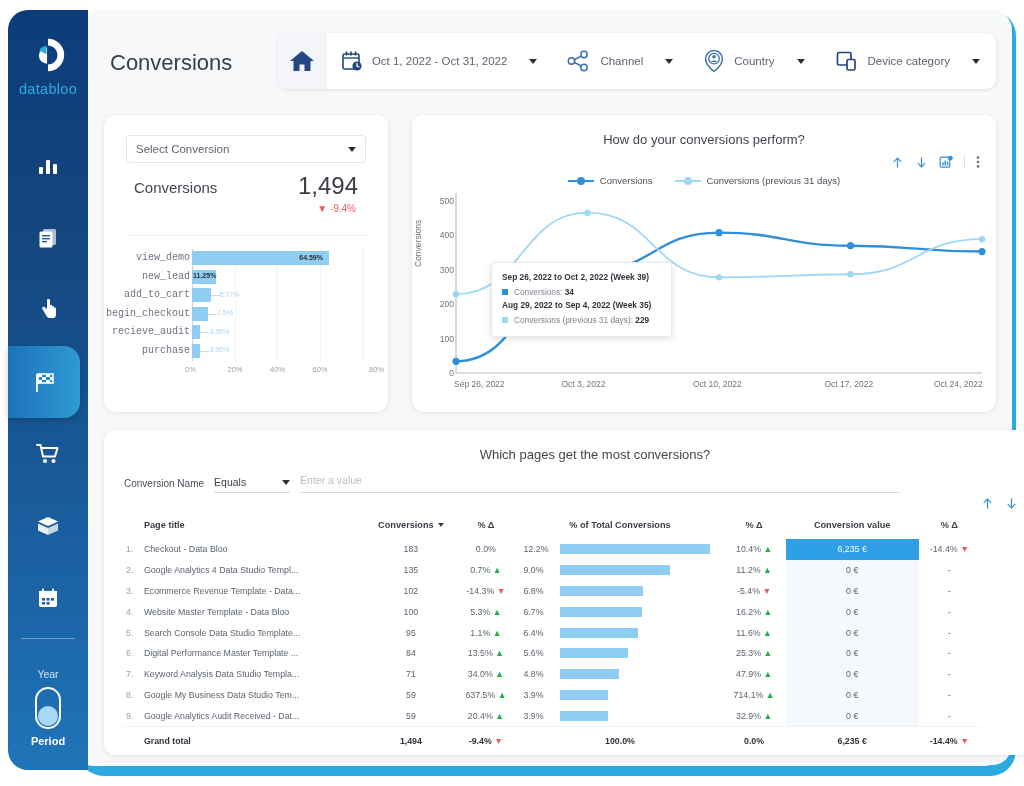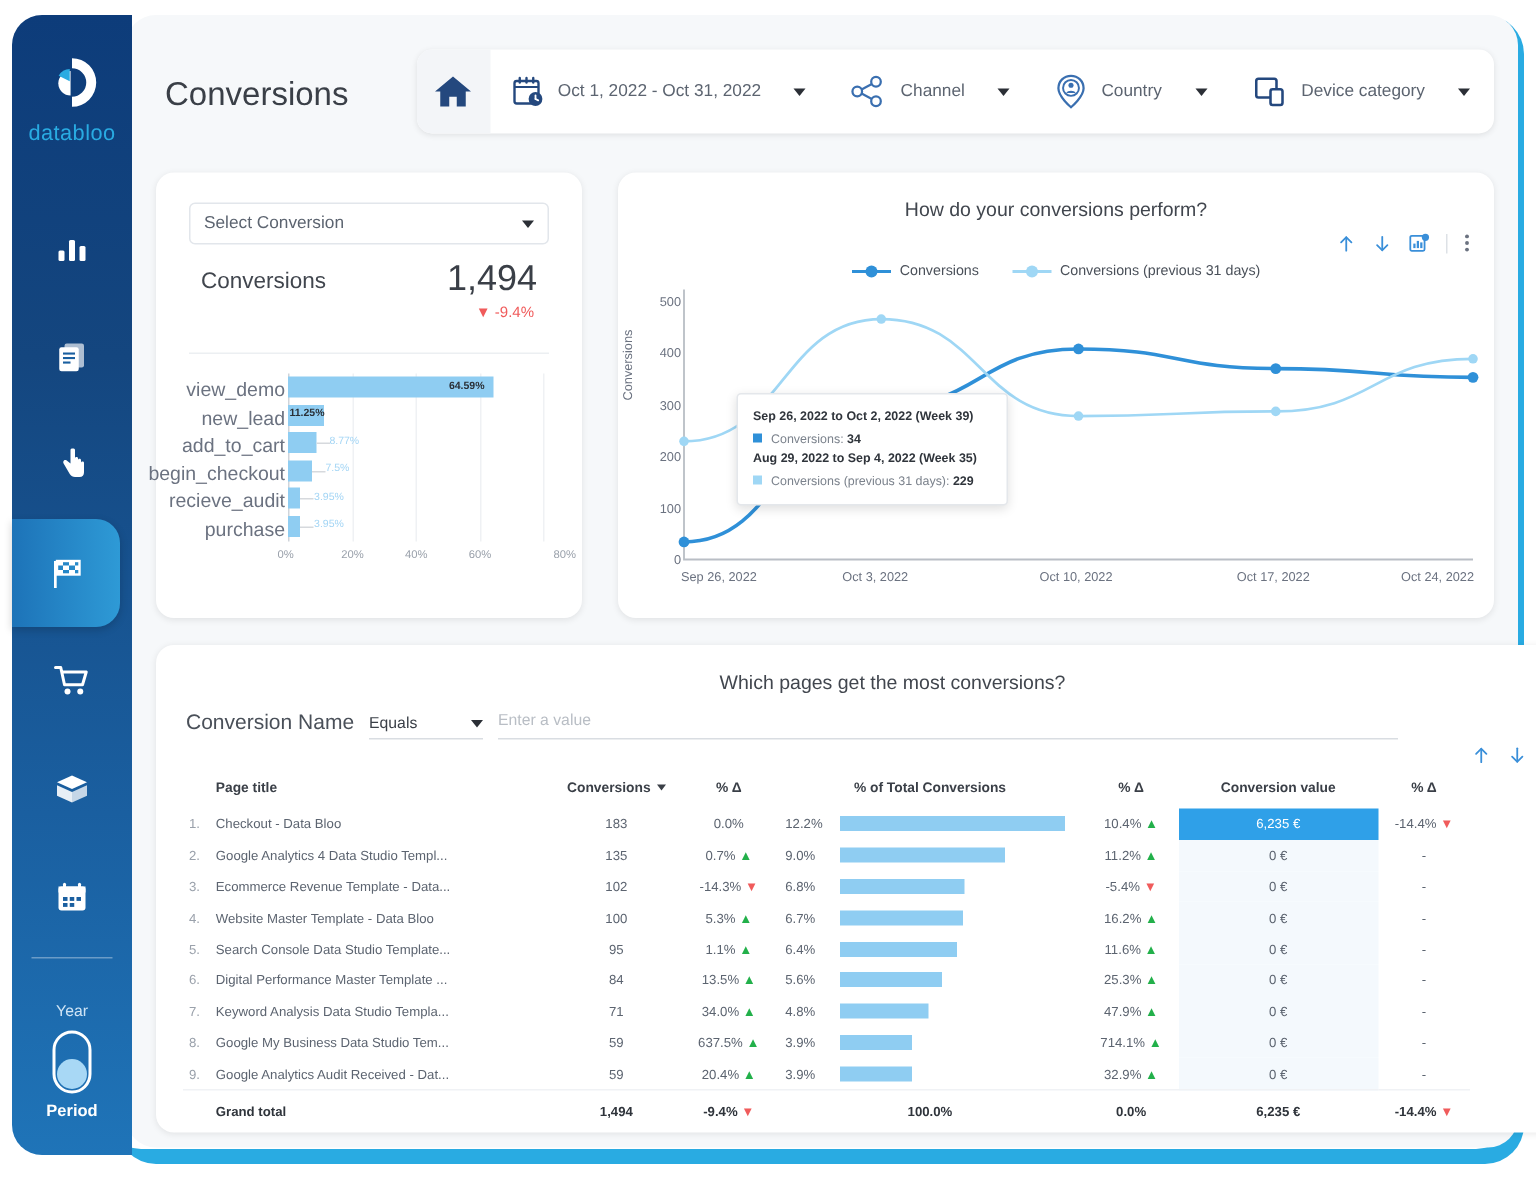--- a/index.html
+++ b/index.html
@@ -156,21 +156,21 @@
   .card-rule {
     position: absolute; left: 22px; top: 120px;
     width: 240px; height: 1px; background: #eceff2;
   }
 
   
   .barchart { position: absolute; left: 18px; top: 134px; width: 250px; height: 150px; }
   .bc-row { position: absolute; left: 0; width: 250px; height: 15px; }
   .bc-label {
     position: absolute; right: 182px; top: 1px;
-    font-size: 13px; color: #6b7280; white-space: nowrap; text-align: right;
+    font-size: 10px; color: #6b7280; white-space: nowrap; text-align: right; font-family: Liberation Mono, monospace;
   }
   .bc-bar {
     position: absolute; left: 70px; top: 0; height: 14px;
     background: #8fcdf2;
   }
   .bc-val-in {
     position: absolute; top: 2.5px;
     font-size: 7px; color: #2a2f36; font-weight: bold;
   }
   .bc-val-out {
@@ -238,21 +238,21 @@
   .tt-row { display: flex; align-items: center; gap: 6px; line-height: 1.75; }
   .tt-dot { width: 6px; height: 6px; flex: none; }
   .tt-txt { font-size: 8.3px; color: #7b828c; }
   .tt-txt b { color: #2f343b; }
 
   
   .filter-row {
     position: absolute; left: 20px; top: 40px;
     display: flex; align-items: flex-end; gap: 10px;
   }
-  .fr-label { font-size: 14px; color: #4a5059; padding-bottom: 4px; }
+  .fr-label { font-size: 10px; color: #4a5059; padding-bottom: 4px; }
   .fr-select {
     width: 76px; border-bottom: 1px solid #d9dde2;
     display: flex; align-items: center; justify-content: space-between;
     padding-bottom: 4px; cursor: pointer;
   }
   .fr-select span { font-size: 10.5px; color: #3a3f47; }
   .fr-input {
     width: 600px; border-bottom: 1px solid #d9dde2; padding-bottom: 4px;
   }
   .fr-input input {

